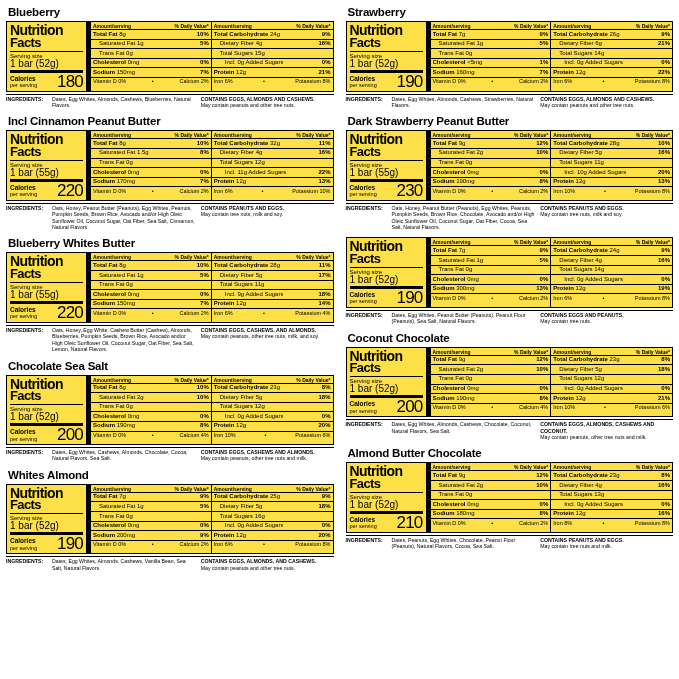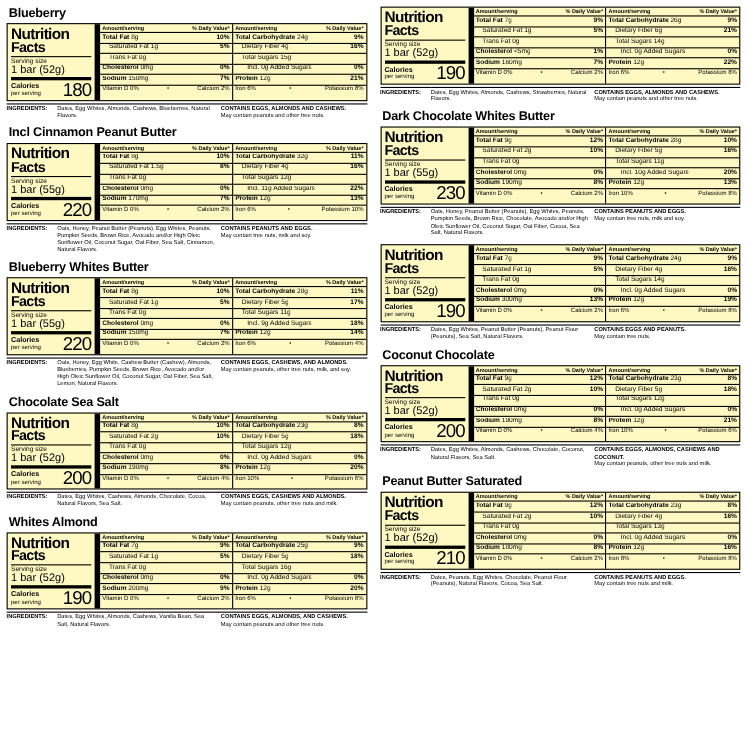--- a/index.html
+++ b/index.html
@@ -35,21 +35,21 @@
     font-weight: bold;
     letter-spacing: -0.2px;
     margin: 0 0 2px 2px;
     line-height: 13px;
   }
 
   
   .nf {
     border: 1px solid #000;
     display: flex;
-    background: #fef9c3;
+    background: #fde047;
     box-sizing: border-box;
   }
   .nf-left {
     width: 84px;
     border-right: 5px solid #000;
     box-sizing: border-box;
     padding: 1px 3px 2px 3px;
     flex: 0 0 84px;
   }
   .nf-title {
@@ -585,20 +585,21 @@
           <div class="ing-label">INGREDIENTS:</div>
           <div class="ing-body">
             <div class="ing-text">Dates, Egg Whites, Almonds, Cashews, Vanilla Bean, Sea Salt, Natural Flavors.</div>
             <div class="ing-warn"><b>CONTAINS EGGS, ALMONDS, AND CASHEWS.</b><br>May contain peanuts and other tree nuts.</div>
           </div>
         </div>
       </div>
     </div>
   <div class="col right">
       <div class="panel">
+        <div class="panel-title">Strawberry</div>
         <div class="nf">
           <div class="nf-left">
             <div class="nf-title">Nutrition<small>Facts</small></div>
             <div class="rule-thin"></div>
             <div class="serv-label">Serving size</div>
             <div class="serv-val">1 bar (52g)</div>
             <div class="rule-med"></div>
             <div class="cal-row">
               <div class="cal-label">Calories<span>per serving</span></div>
               <div class="cal-val">190</div>
@@ -671,21 +672,21 @@
         </div>
         <div class="ing">
           <div class="ing-label">INGREDIENTS:</div>
           <div class="ing-body">
             <div class="ing-text">Dates, Egg Whites, Almonds, Cashews, Strawberries, Natural Flavors.</div>
             <div class="ing-warn"><b>CONTAINS EGGS, ALMONDS AND CASHEWS.</b><br>May contain peanuts and other tree nuts.</div>
           </div>
         </div>
       </div>
       <div class="panel">
-        <div class="panel-title">Dark Chocolate Whites Butter</div>
+        <div class="panel-title">Dark Strawberry Peanut Butter</div>
         <div class="nf">
           <div class="nf-left">
             <div class="nf-title">Nutrition<small>Facts</small></div>
             <div class="rule-thin"></div>
             <div class="serv-label">Serving size</div>
             <div class="serv-val">1 bar (55g)</div>
             <div class="rule-med"></div>
             <div class="cal-row">
               <div class="cal-label">Calories<span>per serving</span></div>
               <div class="cal-val">230</div>
@@ -931,21 +932,21 @@
         </div>
         <div class="ing">
           <div class="ing-label">INGREDIENTS:</div>
           <div class="ing-body">
             <div class="ing-text">Dates, Egg Whites, Almonds, Cashews, Chocolate, Coconut, Natural Flavors, Sea Salt.</div>
             <div class="ing-warn"><b>CONTAINS EGGS, ALMONDS, CASHEWS AND COCONUT.</b><br>May contain peanuts, other tree nuts and milk.</div>
           </div>
         </div>
       </div>
       <div class="panel">
-        <div class="panel-title">Peanut Butter Saturated</div>
+        <div class="panel-title">Almond Butter Chocolate</div>
         <div class="nf">
           <div class="nf-left">
             <div class="nf-title">Nutrition<small>Facts</small></div>
             <div class="rule-thin"></div>
             <div class="serv-label">Serving size</div>
             <div class="serv-val">1 bar (52g)</div>
             <div class="rule-med"></div>
             <div class="cal-row">
               <div class="cal-label">Calories<span>per serving</span></div>
               <div class="cal-val">210</div>

